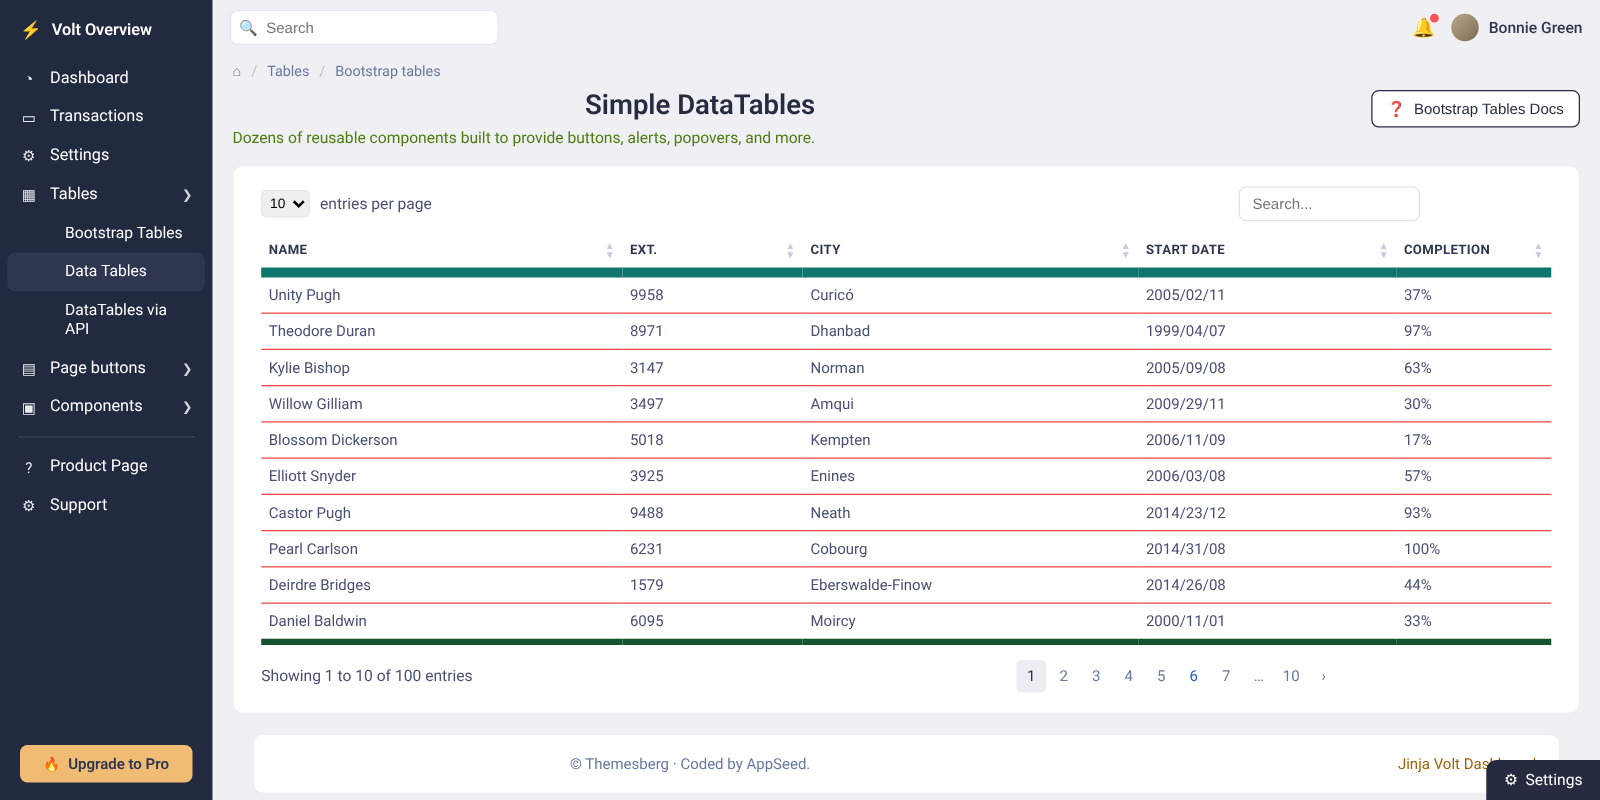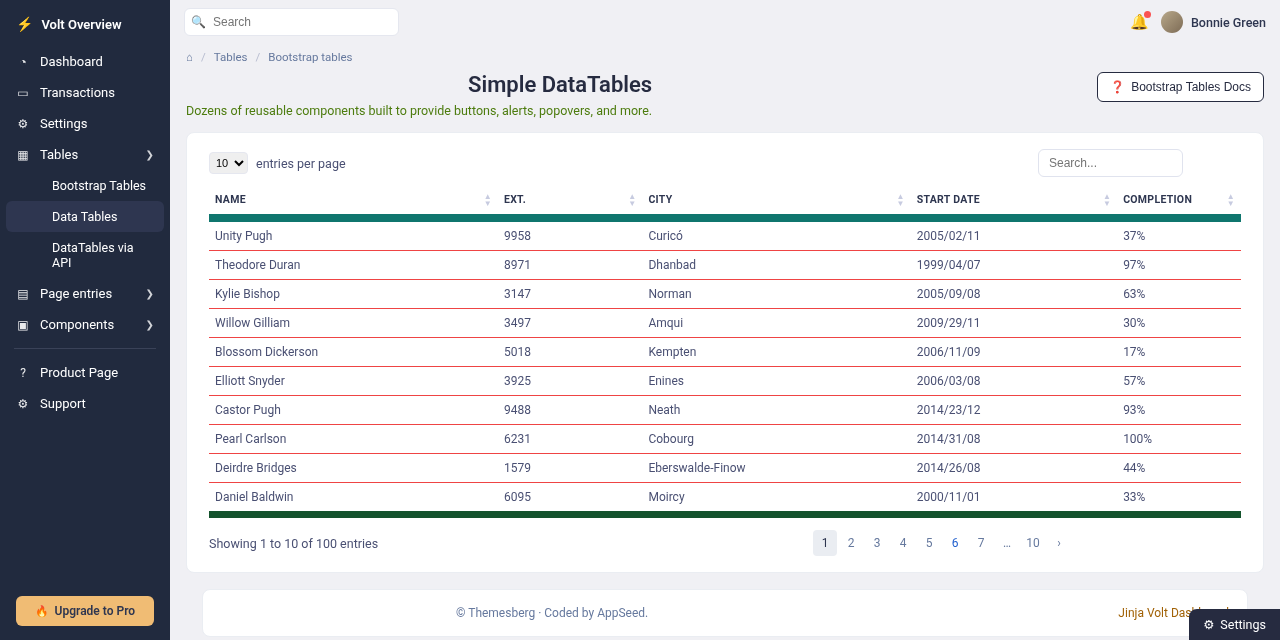--- a/index.html
+++ b/index.html
@@ -41,28 +41,28 @@
   .crumbs a { color:#66799e; text-decoration:none; cursor:pointer;}
   .head-row { display:flex; align-items:flex-start; justify-content:space-between; padding-bottom:14px;}
   .page-title { font-size:22px; font-weight:600; color:#262b40; margin-bottom:6px;text-align:right;}
   .page-sub { font-size:12.5px; color:#4d7c0f;}
   .docs-btn { border:1px solid #262b40; border-radius:6px; padding:7px 12px; font-size:12px; color:#262b40; background:#fff; display:flex; align-items:center; gap:6px; cursor:pointer; }
 
   .card { background:#fff; border:1px solid #eaedf2; border-radius:8px; padding:10px 22px 16px; margin-bottom:16px;}
   .card-top { display:flex; align-items:center; justify-content:space-between; padding:6px 0 8px;}
   .epp { display:flex; align-items:center; gap:8px; font-size:12.5px; color:#4a5073;}
   .epp select { border:1px solid #e5e7ef; border-radius:4px; height:22px; font-size:11px; padding:0 2px;}
-  .tsearch { margin-left:auto; margin-right:58px;}
+  .tsearch { margin-left:auto; margin-right:105px;}
   .tsearch input { border:1px solid #e0e3ee; border-radius:6px; height:28px; width:145px; padding:0 10px; font-size:12px; outline:none;}
 
   table { width:100%; border-collapse:collapse; }
   thead th { text-align:left; font-size:10.5px; font-weight:700; letter-spacing:.3px; color:#2e3650; padding:8px 6px; border-bottom:8px solid #0f766e; cursor:pointer; position:relative;}
   thead th .sort { position:absolute; right:6px; top:50%; transform:translateY(-50%); color:#c7cbe0; font-size:8px; line-height:7px;}
   tbody td { font-size:12px; color:#4a5073; padding:7px 6px; border-bottom:1px solid #ef4444;}
-  tbody tr:last-child td { border-bottom:7px solid #14532d;}
+  tbody tr:last-child td { border-bottom:5px solid #14532d;}
 
   .card-bot { display:flex; align-items:center; padding-top:12px;}
   .info { font-size:12.5px; color:#4a5073;}
   .pager { margin-left:auto; margin-right:170px; display:flex; gap:2px;}
   .pager li { list-style:none; width:24px; height:26px; display:flex; align-items:center; justify-content:center; font-size:12px; color:#66799e; cursor:pointer; border-radius:4px;}
   .pager li.active { background:#eaedf2; color:#2e3650;}
   .pager li.link6 { color:#2361ce;}
 
   .footer { background:#fff; border:1px solid #eaedf2; border-radius:8px; padding:16px 18px; margin:0 16px 16px; display:flex; align-items:center; font-size:12px; color:#66799e;}
   .footer .right { margin-left:auto; color:#a16207;}
@@ -100,21 +100,21 @@
           </div>
         </div>
       <div class="sub-list" id="tables-sub">
           <a class="sub-item">Bootstrap Tables</a>
           <a class="sub-item active">Data Tables</a>
           <a class="sub-item">DataTables via API</a>
         </div>
       <div id="nav-rest">
           <div class="nav-item">
             <span class="icon">▤</span>
-            <span>Page entries</span>
+            <span>Page buttons</span>
             <span class="chev">❯</span>
           </div>
           <div class="nav-item">
             <span class="icon">▣</span>
             <span>Components</span>
             <span class="chev">❯</span>
           </div>
         </div>
       <div class="sep"></div>
       <div id="nav-bottom">

